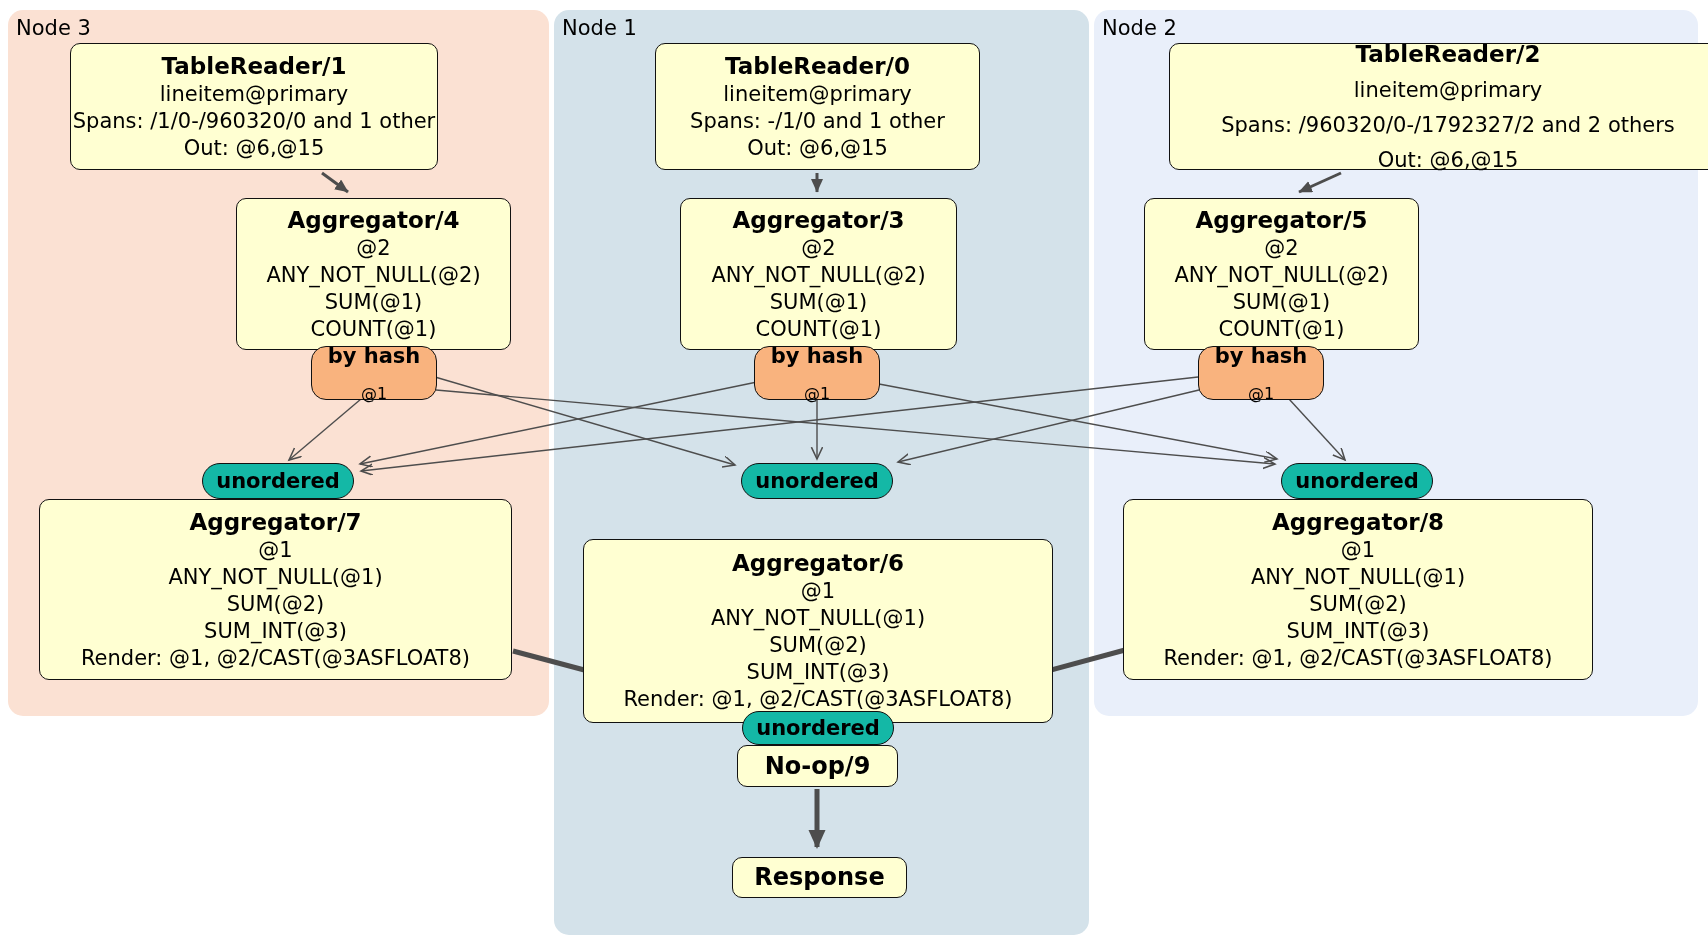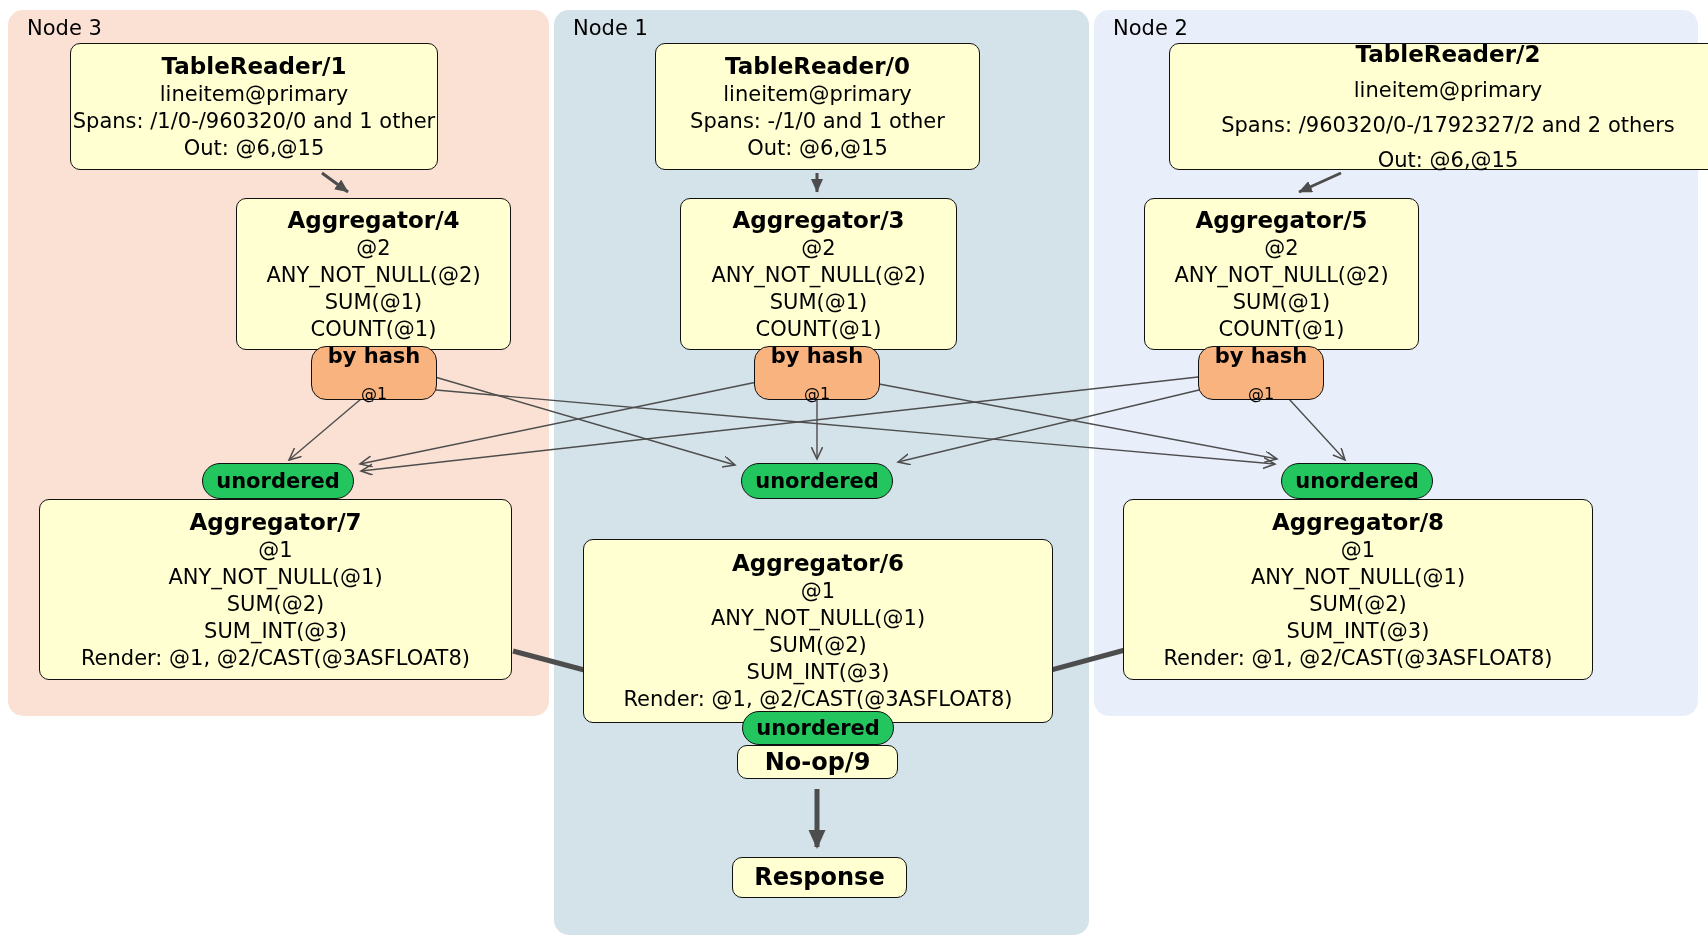--- a/index.html
+++ b/index.html
@@ -1,37 +1,37 @@
 <!DOCTYPE html>
 <html><head>
 <meta charset="utf-8">
 <style>
   html,body{margin:0;padding:0;background:#ffffff;}
   body{font-family:"DejaVu Sans","Liberation Sans",sans-serif;color:#000;}
   #canvas{position:relative;width:1708px;height:940px;background:#fff;overflow:hidden;}
 
   .region{position:absolute;border-radius:15px;}
-  .region-label{position:absolute;left:19px;top:6px;font-size:21px;color:#000;}
+  .region-label{position:absolute;left:8px;top:6px;font-size:21px;color:#000;}
 
   #edges{position:absolute;left:0;top:0;width:1708px;height:940px;z-index:2;}
 
   .box{position:absolute;background:#ffffd2;border:1.7px solid #111;border-radius:10px;
        display:flex;flex-direction:column;align-items:center;justify-content:center;
        text-align:center;z-index:3;box-sizing:border-box;padding:2px 6px;}
   .box-title{font-weight:bold;font-size:23px;line-height:29px;white-space:nowrap;}
   .box-line{font-size:21px;line-height:27px;white-space:nowrap;}
   .label-only .box-title{font-size:24px;}
 
   .router{position:absolute;background:#f9b37e;border:1.8px solid #111;border-radius:15px;
           display:flex;flex-direction:column;align-items:center;justify-content:center;
           text-align:center;z-index:4;box-sizing:border-box;gap:16px;}
   .router-label{font-weight:bold;font-size:21px;line-height:24px;}
   .router-detail{font-size:16px;line-height:19px;}
 
-  .stream{position:absolute;background:#22c55e;border:1.8px solid #111;border-radius:18px;
+  .stream{position:absolute;background:#14b8a6;border:1.8px solid #111;border-radius:18px;
           display:flex;align-items:center;justify-content:center;text-align:center;
           z-index:4;box-sizing:border-box;}
   .stream-label{font-weight:bold;font-size:21px;}
 </style>
 </head>
 <body>
 
 <div id="canvas">
 
   <div class="region" style="left:8px;top:10px;width:541px;height:706px;background:#fbe1d3;">
@@ -136,21 +136,21 @@
     <div class="box-title">Aggregator/6</div>
     <div class="box-line">@1</div>
     <div class="box-line">ANY_NOT_NULL(@1)</div>
     <div class="box-line">SUM(@2)</div>
     <div class="box-line">SUM_INT(@3)</div>
     <div class="box-line">Render: @1, @2/CAST(@3ASFLOAT8)</div>
   </div>
   <div class="stream" style="left:742px;top:711px;width:152px;height:34px;">
     <div class="stream-label">unordered</div>
   </div>
-  <div class="box label-only" style="left:737px;top:745px;width:161px;height:34px;">
+  <div class="box label-only" style="left:737px;top:745px;width:161px;height:42px;">
     <div class="box-title">No-op/9</div>
   </div>
   <div class="box label-only" style="left:732px;top:857px;width:175px;height:41px;">
     <div class="box-title">Response</div>
   </div>
 
   <div class="box" style="left:1169px;top:43px;width:558px;height:127px;gap:8px;">
     <div class="box-title">TableReader/2</div>
     <div class="box-line">lineitem@primary</div>
     <div class="box-line">Spans: /960320/0-/1792327/2 and 2 others</div>

